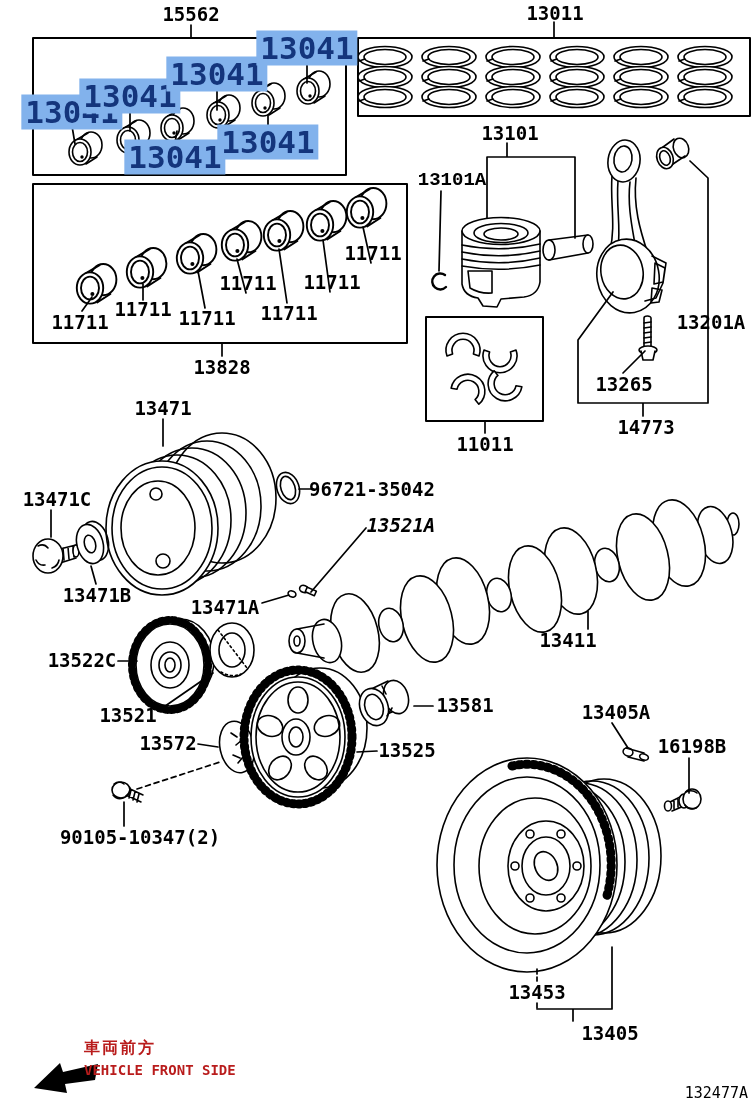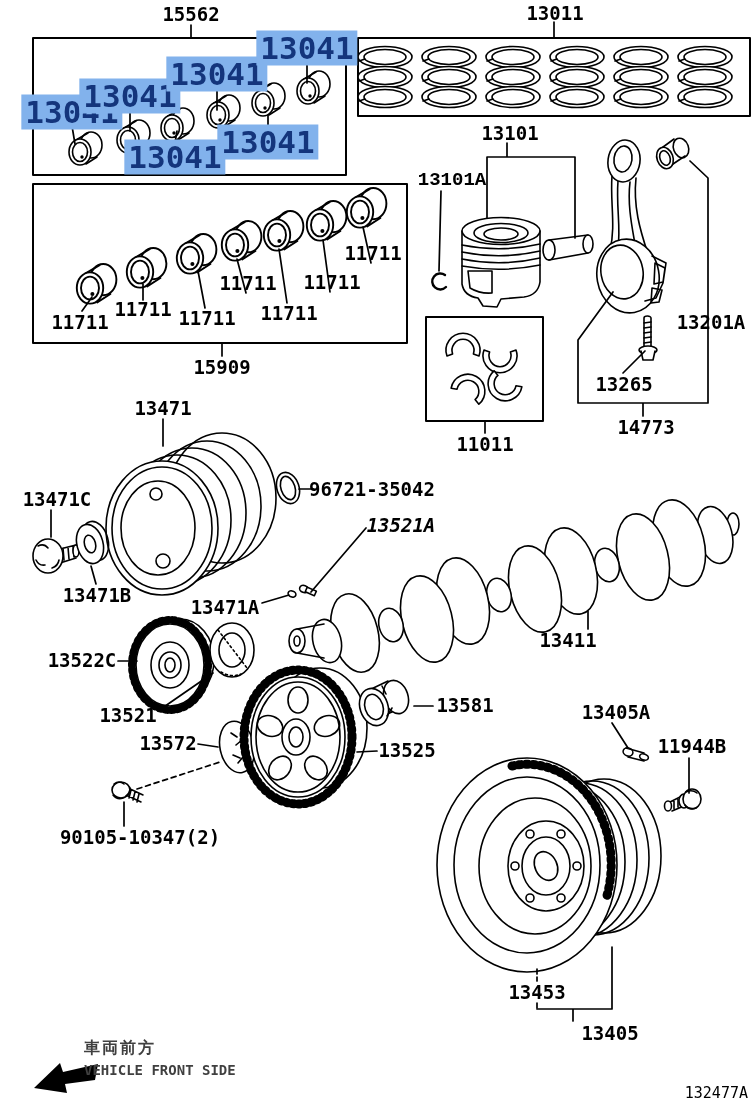--- a/index.html
+++ b/index.html
@@ -6,21 +6,21 @@
   #stage{position:relative;width:756px;height:1108px;background:#ffffff;overflow:hidden;
          font-family:"DejaVu Sans Mono","Liberation Mono",monospace;}
   #art{position:absolute;left:0;top:0;}
   #callout-layer{position:absolute;left:0;top:0;width:756px;height:1108px;}
   .callout{position:absolute;transform:translate(-50%,-50%);
            font:bold 19px "DejaVu Sans Mono","Liberation Mono",monospace;
            color:#000;white-space:nowrap;line-height:1;z-index:2;cursor:pointer;}
   .callout.hl{font-size:31px;background:#82b2ec;color:#14357c;padding:2px 4px;z-index:3;}
   #diagram-id{position:absolute;right:8px;bottom:6px;
               font:15px "DejaVu Sans Mono","Liberation Mono",monospace;color:#000;margin-left:40px;}
-  #front-note{position:absolute;left:84px;top:1038px;color:#404040;}
+  #front-note{position:absolute;left:84px;top:1038px;color:#b91c1c;}
   #front-note .jp{font:bold 16px "DejaVu Sans","Liberation Sans",sans-serif;letter-spacing:2px;}
   #front-note .en{font:bold 14px "DejaVu Sans Mono","Liberation Mono",monospace;margin-top:3px;}
   #front-arrow{position:absolute;left:30px;top:1056px;}
 </style>
 </head>
 <body>
 
 <div id="stage">
 
   <svg id="art" width="756" height="1108" viewBox="0 0 756 1108">
@@ -299,21 +299,21 @@
         <path d="M689,758 V793"></path>
         <path d="M537,969 V981 M537,1003 V1009" stroke-dasharray="5 3"></path>
         <path d="M537,1009 H612 M612,1009 V947 M573,1009 V1021"></path>
       </g>
     </g>
   </svg>
 
   <div id="callout-layer">
       <div class="callout" style="left: 191px; top: 14px;">15562</div>
       <div class="callout" style="left: 555px; top: 13px; text-align: right;">13011</div>
-      <div class="callout" style="left: 222px; top: 367px;">15909</div>
+      <div class="callout" style="left: 222px; top: 367px;">13828</div>
       <div class="callout" style="left: 485px; top: 444px;">11011</div>
       <div class="callout hl" style="left: 72px; top: 112px;">13041</div>
       <div class="callout hl" style="left: 130px; top: 96px;">13041</div>
       <div class="callout hl" style="left: 217px; top: 74px;">13041</div>
       <div class="callout hl" style="left: 307px; top: 48px;">13041</div>
       <div class="callout hl" style="left: 175px; top: 157px;">13041</div>
       <div class="callout hl" style="left: 268px; top: 142px;">13041</div>
       <div class="callout" style="left: 80px; top: 322px;">11711</div>
       <div class="callout" style="left: 143px; top: 309px;">11711</div>
       <div class="callout" style="left: 207px; top: 318px;">11711</div>
@@ -333,21 +333,21 @@
       <div class="callout" style="left: 372px; top: 489px;">96721-35042</div>
       <div class="callout" style="left: 401px; top: 525px; font-style: italic;">13521A</div>
       <div class="callout" style="left: 568px; top: 640px;">13411</div>
       <div class="callout" style="left: 82px; top: 660px;">13522C</div>
       <div class="callout" style="left: 128px; top: 715px;">13521</div>
       <div class="callout" style="left: 168px; top: 743px;">13572</div>
       <div class="callout" style="left: 140px; top: 837px;">90105-10347(2)</div>
       <div class="callout" style="left: 465px; top: 705px;">13581</div>
       <div class="callout" style="left: 407px; top: 750px;">13525</div>
       <div class="callout" style="left: 616px; top: 712px;">13405A</div>
-      <div class="callout" style="left: 692px; top: 746px;">11944B</div>
+      <div class="callout" style="left: 692px; top: 746px;">16198B</div>
       <div class="callout" style="left: 537px; top: 992px;">13453</div>
       <div class="callout" style="left: 567px; top: 1033px; margin-left: 43px;">13405</div>
     </div>
 
   <svg id="front-arrow" width="75" height="45" viewBox="0 0 75 45">
     <polygon points="4,32 30,7 33,16 68,8 65,24 35,28 37,37" fill="#000"></polygon>
   </svg>
   <div id="front-note">
     <div class="jp">車両前方</div>
     <div class="en">VEHICLE FRONT SIDE</div>

